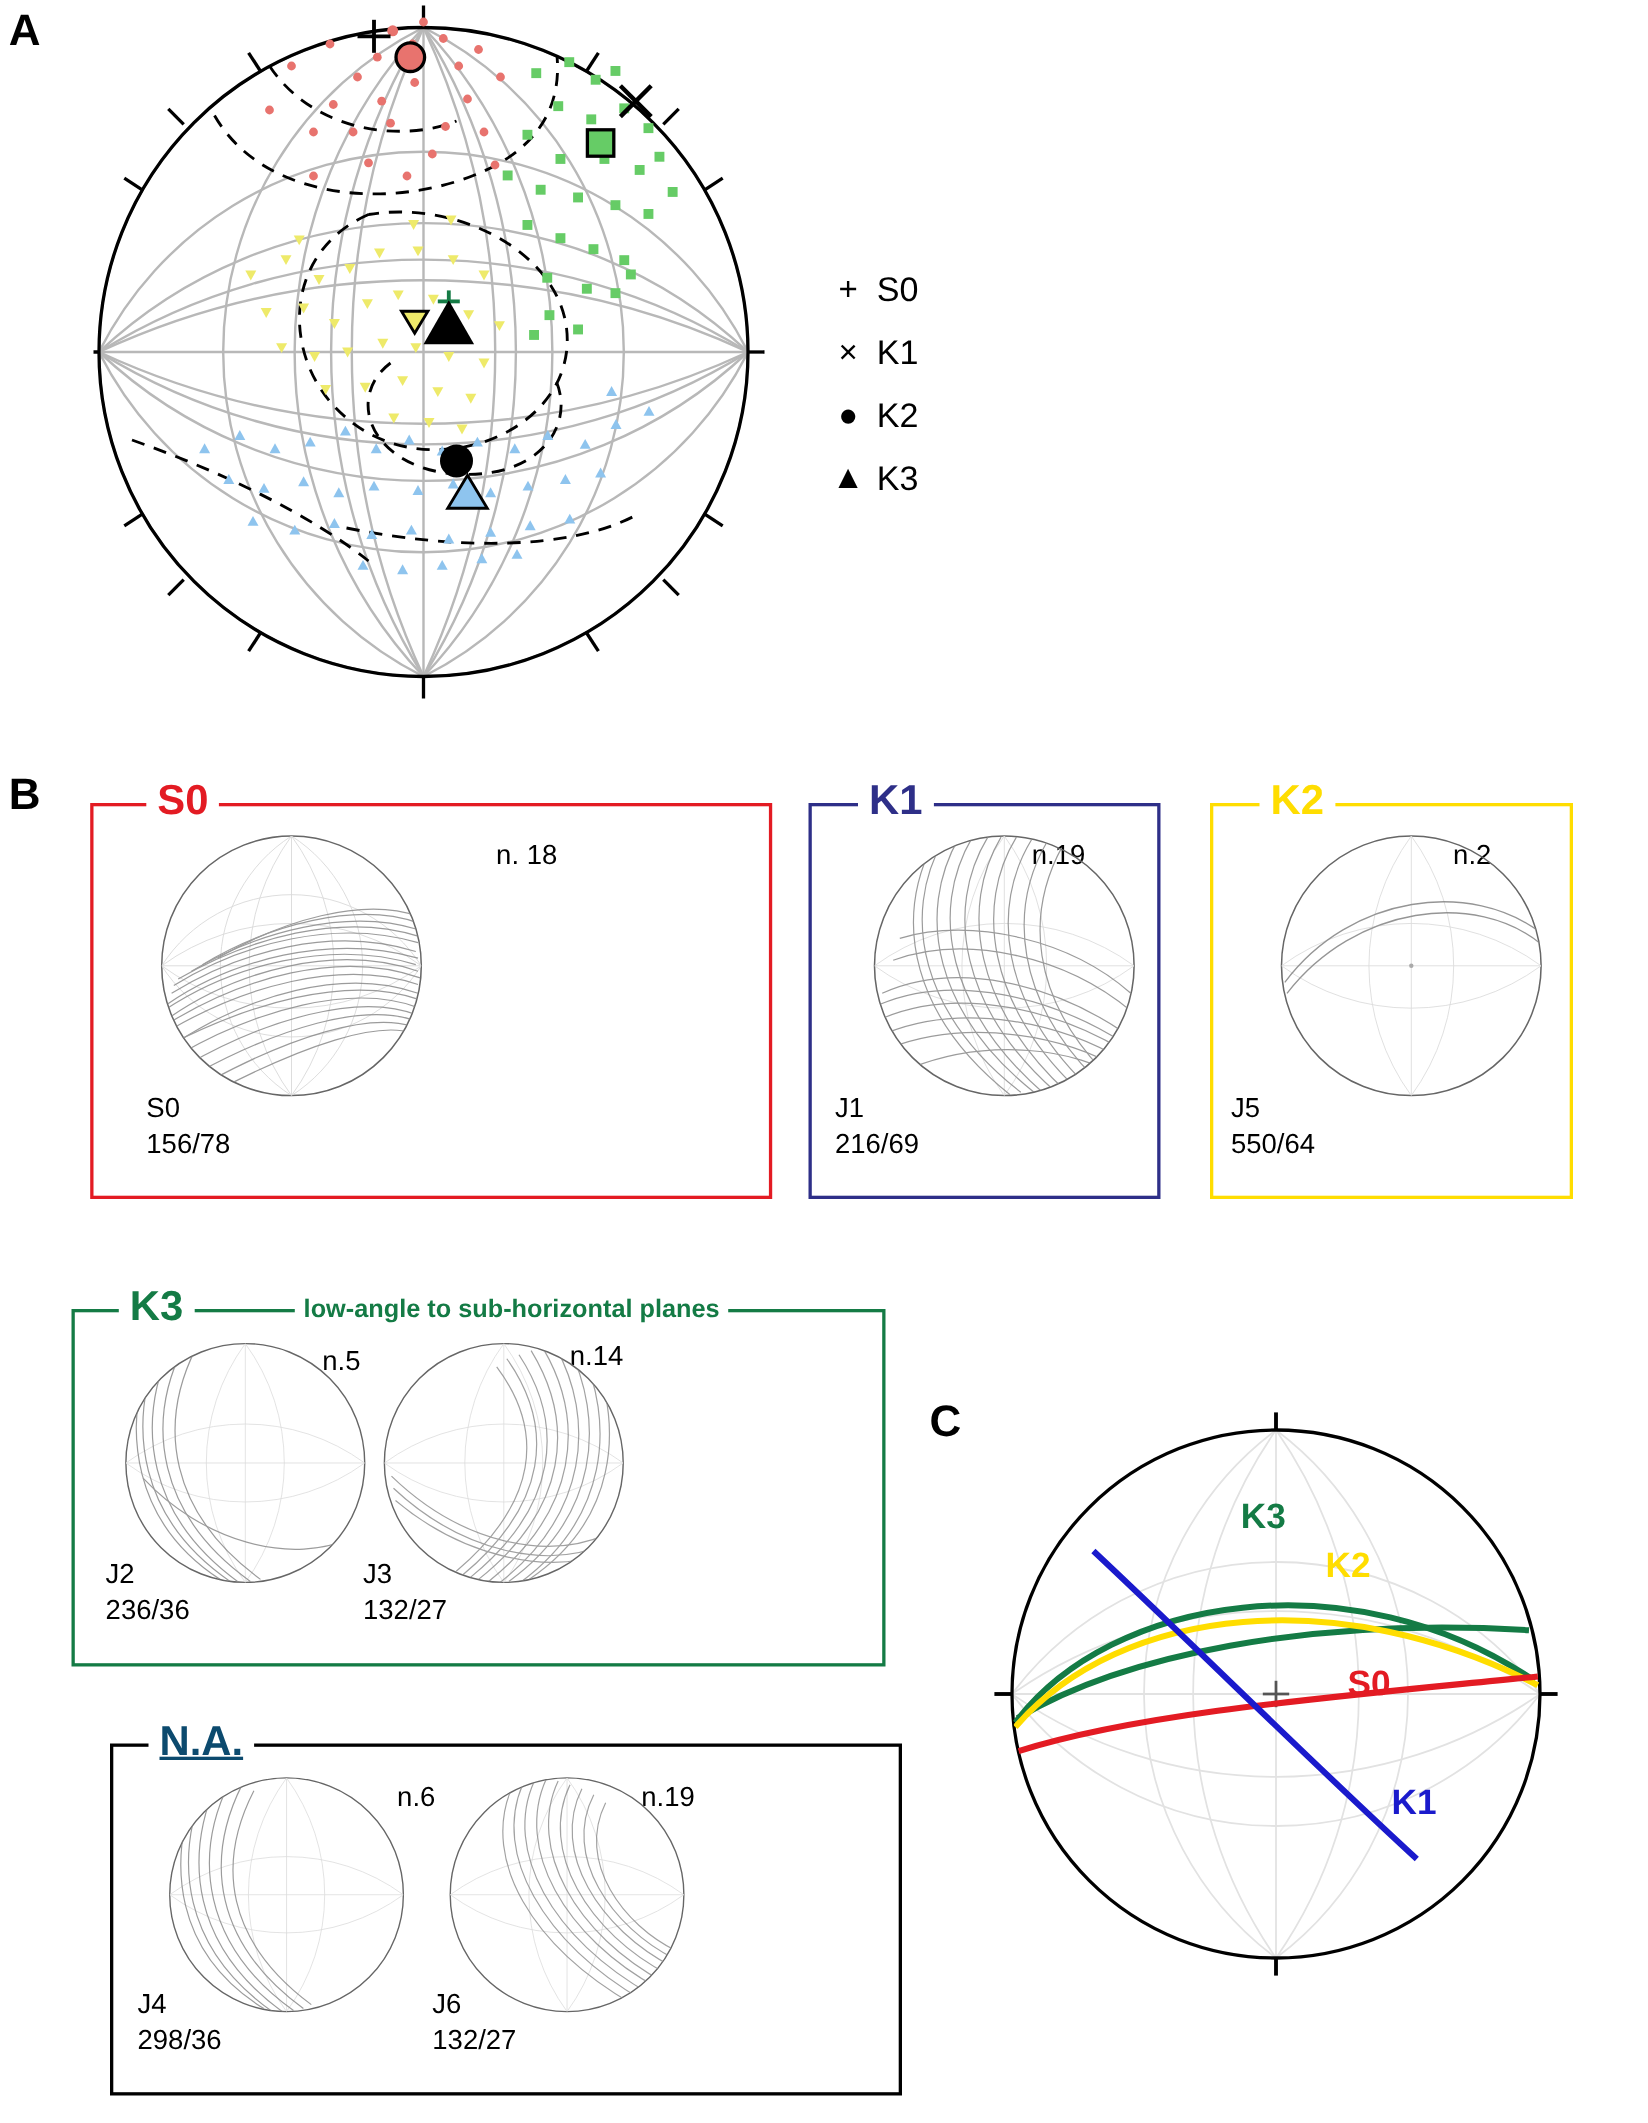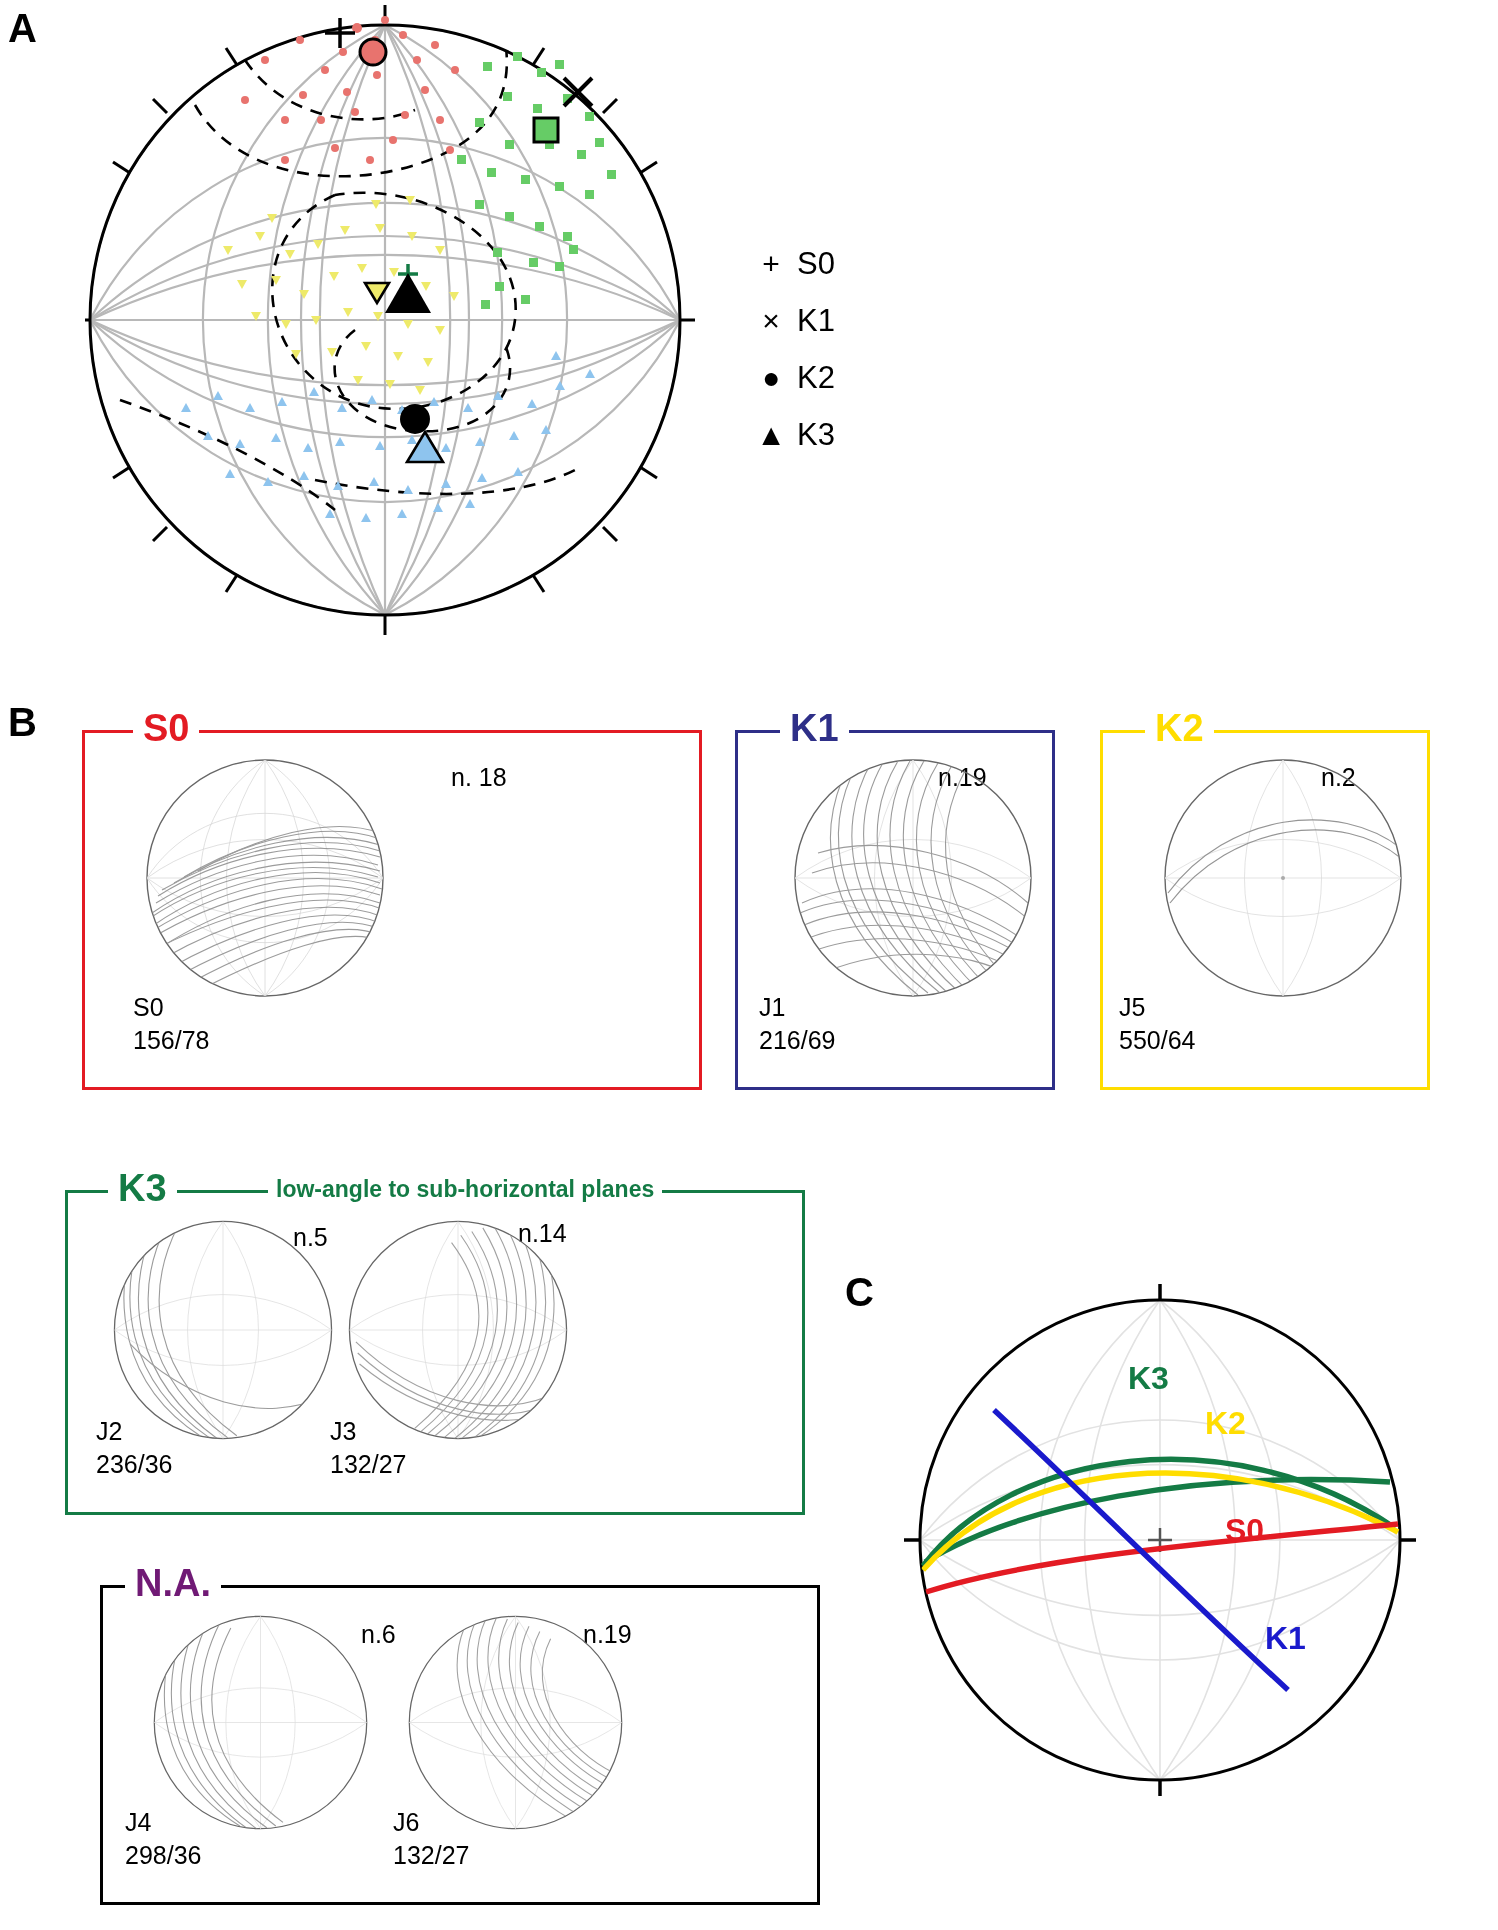--- a/index.html
+++ b/index.html
@@ -66,21 +66,21 @@
   
   #box-s0 { left: 82px; top: 730px; width: 620px; height: 360px; border-color: #e31b23; }
   #box-s0 .box-title { color: #e31b23; left: 48px; }
   #box-k1 { left: 735px; top: 730px; width: 320px; height: 360px; border-color: #2e2f88; }
   #box-k1 .box-title { color: #2e2f88; left: 42px; }
   #box-k2 { left: 1100px; top: 730px; width: 330px; height: 360px; border-color: #ffdd00; }
   #box-k2 .box-title { color: #ffdd00; left: 42px; }
   #box-k3 { left: 65px; top: 1190px; width: 740px; height: 325px; border-color: #147b45; }
   #box-k3 .box-title { color: #147b45; left: 40px; }
   #box-na { left: 100px; top: 1585px; width: 720px; height: 320px; border-color: #000; }
-  #box-na .box-title { color: #701a75; left: 22px; }
+  #box-na .box-title { color: #0c4a6e; left: 32px; text-decoration: underline; }
 
   
   #panel-c-letter { left: 845px; top: 1270px; }
   #stereo-c { position: absolute; left: 890px; top: 1270px; }
   .c-lbl { position: absolute; font-weight: bold; font-size: 32px; }
 </style>
 </head>
 <body>
 
 <div id="panel-a">

